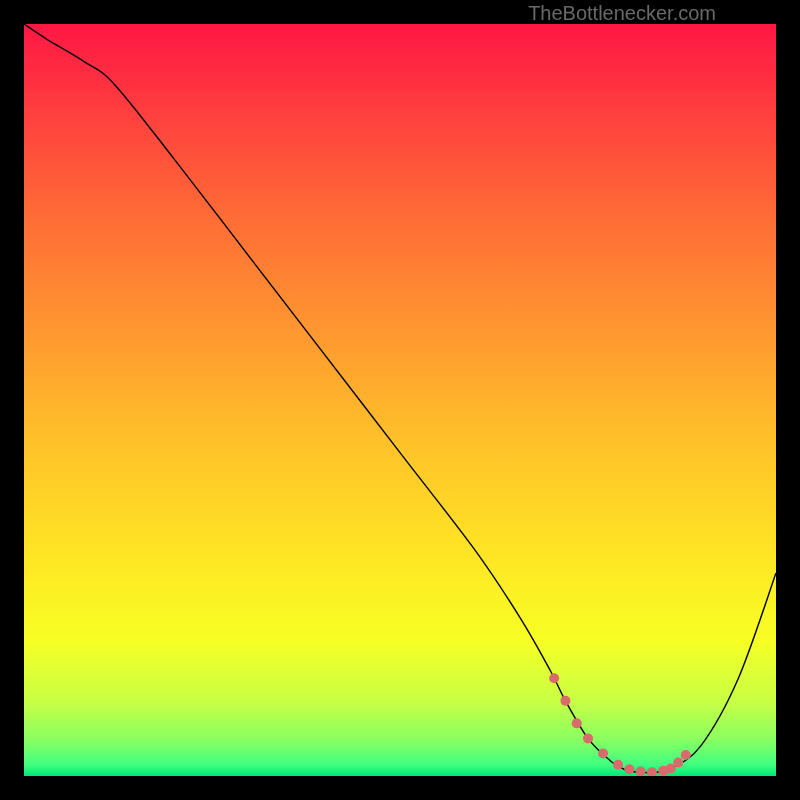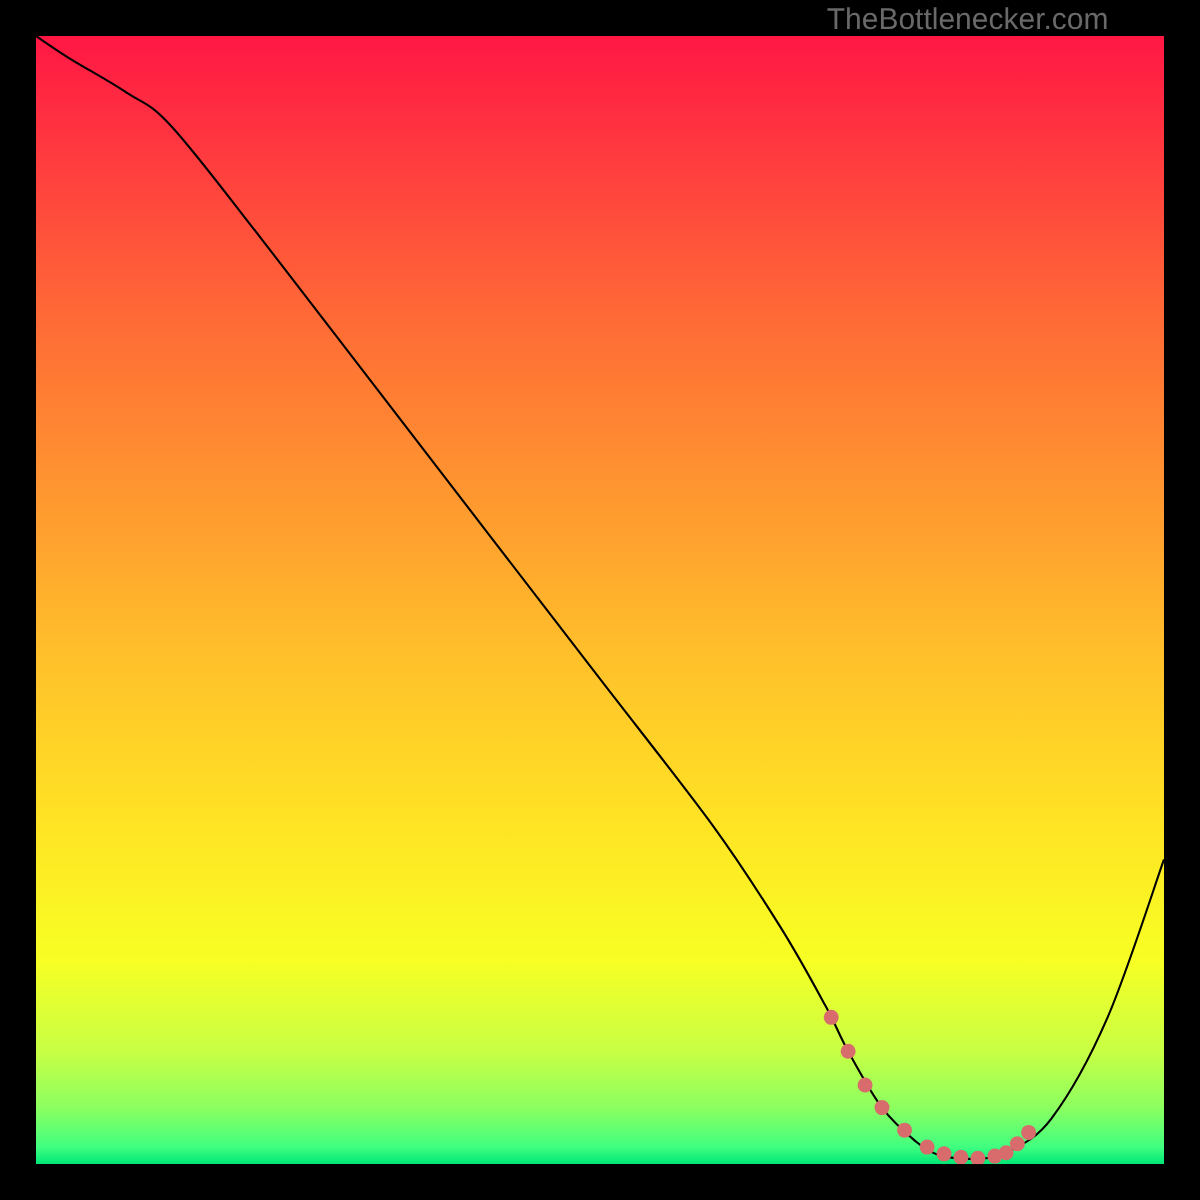--- a/index.html
+++ b/index.html
@@ -8,21 +8,20 @@
     width: 800px;
     height: 800px;
     background: #000000;
     overflow: hidden;
   }
   .container {
     position: relative;
     width: 728px;
     height: 800px;
     background: #000000;
-    padding-left: 23px;
   }
   .watermark {
     position: absolute;
     top: 2px;
     right: 12px;
     font-family: Arial, Helvetica, sans-serif;
     font-size: 20px;
     font-weight: 500;
     color: #696969;
     letter-spacing: 0px;

